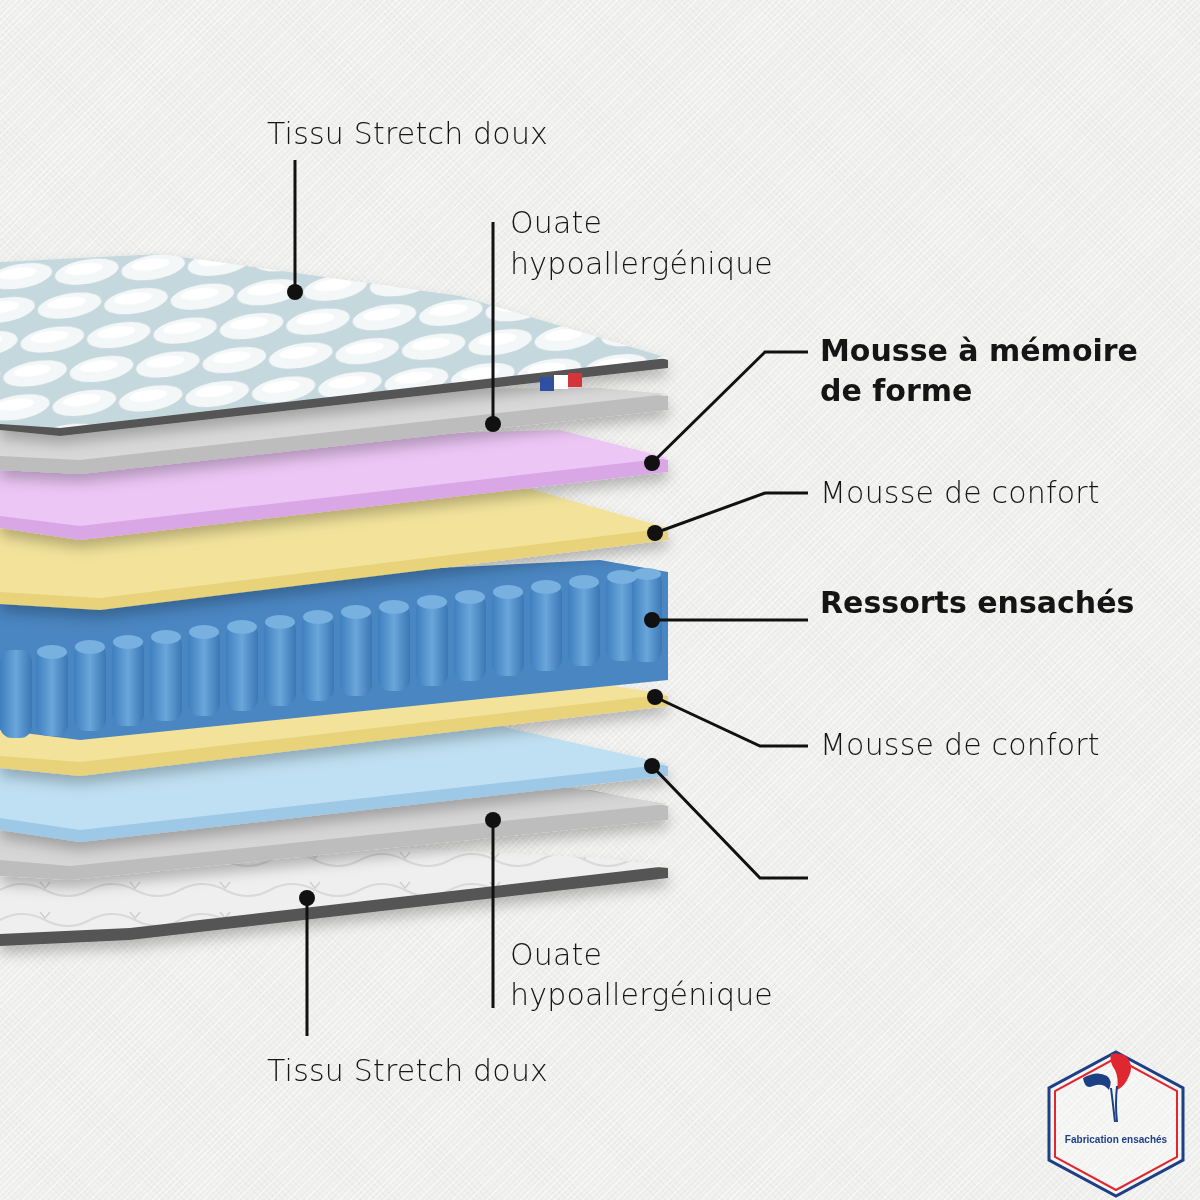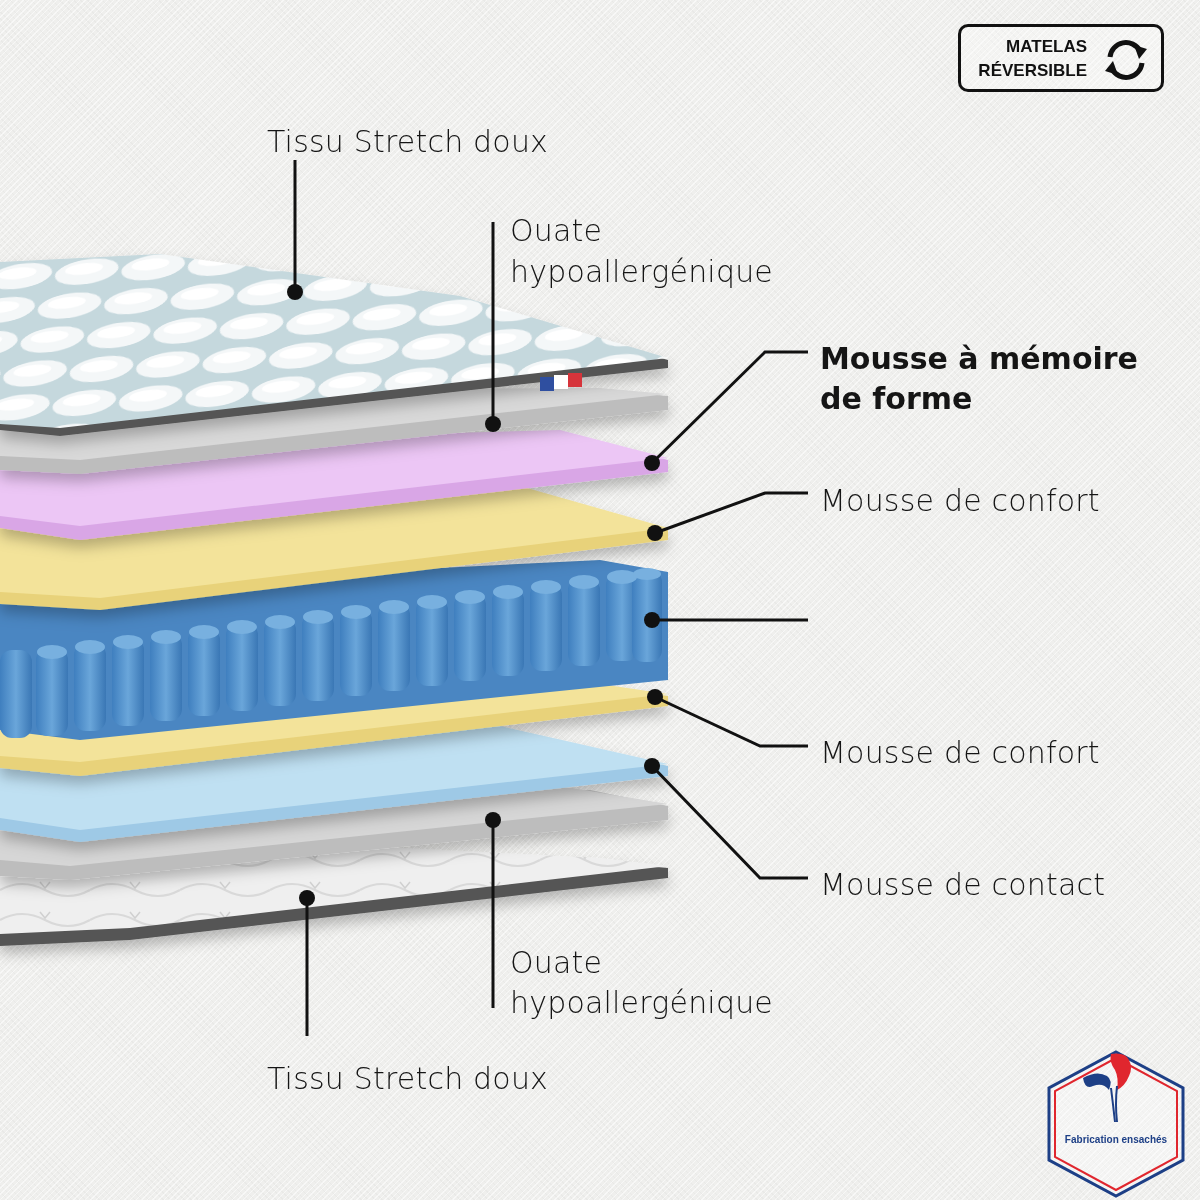--- a/index.html
+++ b/index.html
@@ -8,21 +8,21 @@
     background-color:#efefed;
     background-image:
       repeating-linear-gradient(135deg, rgba(255,255,255,0.55) 0 1px, rgba(0,0,0,0) 1px 4px),
       repeating-linear-gradient(45deg, rgba(0,0,0,0.025) 0 1px, rgba(0,0,0,0) 1px 5px);
     font-family:"DejaVu Sans", sans-serif;
     color:#111;
   }
   #stage { position:absolute; left:0; top:0; width:1200px; height:1200px; }
   .label {
     position:absolute; font-size:30px; line-height:38px; color:#151515;
-    font-weight:300; letter-spacing:0.2px; white-space:nowrap;margin-top:8px;
+    font-weight:300; letter-spacing:0.2px; white-space:nowrap;
   }
   .label.bold { font-weight:700; font-family:"DejaVu Sans", sans-serif; letter-spacing:0; }
   .badge {
     position:absolute; left:958px; top:24px; width:206px; height:68px;
     border:3px solid #111; border-radius:10px; box-sizing:border-box;
     background:rgba(255,255,255,0.3);
   }
   .badge-text {
     position:absolute; left:8px; top:8px; width:118px; text-align:right;
     font-family:"Liberation Sans", sans-serif; font-weight:700; font-size:17px;
@@ -184,42 +184,30 @@
   <div class="label" style="left:267px;top:115px">Tissu Stretch doux</div>
 
   <div class="label" style="left:510px;top:204px">Ouate</div>
   <div class="label" style="left:510px;top:245px">hypoallergénique</div>
 
   <div class="label bold" style="left:820px;top:372px">de forme</div>
   <div class="label bold" style="left:820px;top:332px">Mousse à mémoire</div>
 
   <div class="label" style="left:820px;top:474px">Mousse de confort</div>
 
+  <div class="label bold" style="left:820px;top:584px">Ressorts ensachés</div>
 
   <div class="label" style="left:820px;top:726px">Mousse de confort</div>
 
-  <div class="label" style="left:820px;top:858px">Mousse de contact</div>
 
   <div class="label" style="left:510px;top:936px">Ouate</div>
   <div class="label" style="left:510px;top:976px">hypoallergénique</div>
 
   <div class="label" style="left:267px;top:1052px">Tissu Stretch doux</div>
 
-  <div class="badge">
-    <div class="badge-text">
-      <span>MATELAS</span>
-      <span>RÉVERSIBLE</span>
-    </div>
-    <svg class="badge-icon" viewBox="0 0 50 50">
-      <path d="M9 22 A16 16 0 0 1 39 16" stroke="#111" stroke-width="5" fill="none"></path>
-      <polygon points="33,10 46,14 38,24" fill="#111"></polygon>
-      <path d="M41 28 A16 16 0 0 1 11 34" stroke="#111" stroke-width="5" fill="none"></path>
-      <polygon points="17,40 4,36 12,26" fill="#111"></polygon>
-    </svg>
-  </div>
 
   <div class="logo">
     <svg width="142" height="152" viewBox="0 0 142 152">
       <polygon points="71,4 138,40 138,112 71,148 4,112 4,40" fill="rgba(255,255,255,0.35)" stroke="#1d3f86" stroke-width="3"></polygon>
       <polygon points="71,10 132,43 132,109 71,142 10,109 10,43" fill="none" stroke="#e0262e" stroke-width="2"></polygon>
     </svg>
     <svg style="position:absolute;left:36px;top:4px" width="70" height="72" viewBox="0 0 70 72">
       <path d="M30 2 Q44 0 48 8 Q52 16 48 24 Q44 34 36 38 Q38 26 34 18 Q28 10 30 2 Z" fill="#e0262e"></path>
       <path d="M2 26 Q16 18 26 24 Q32 28 28 38 Q22 30 12 34 Q4 38 2 26 Z" fill="#1d3f86"></path>
       <path d="M30 36 Q32 52 34 70" stroke="#1d3f86" stroke-width="2" fill="none"></path>

